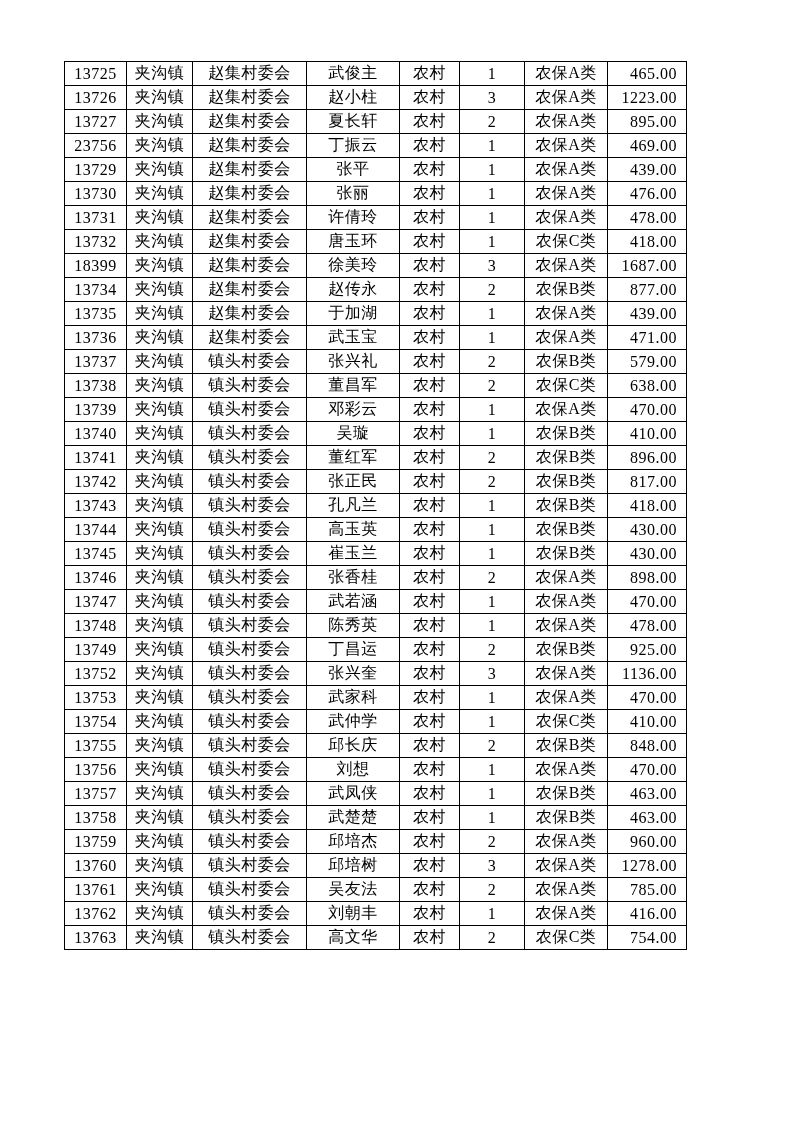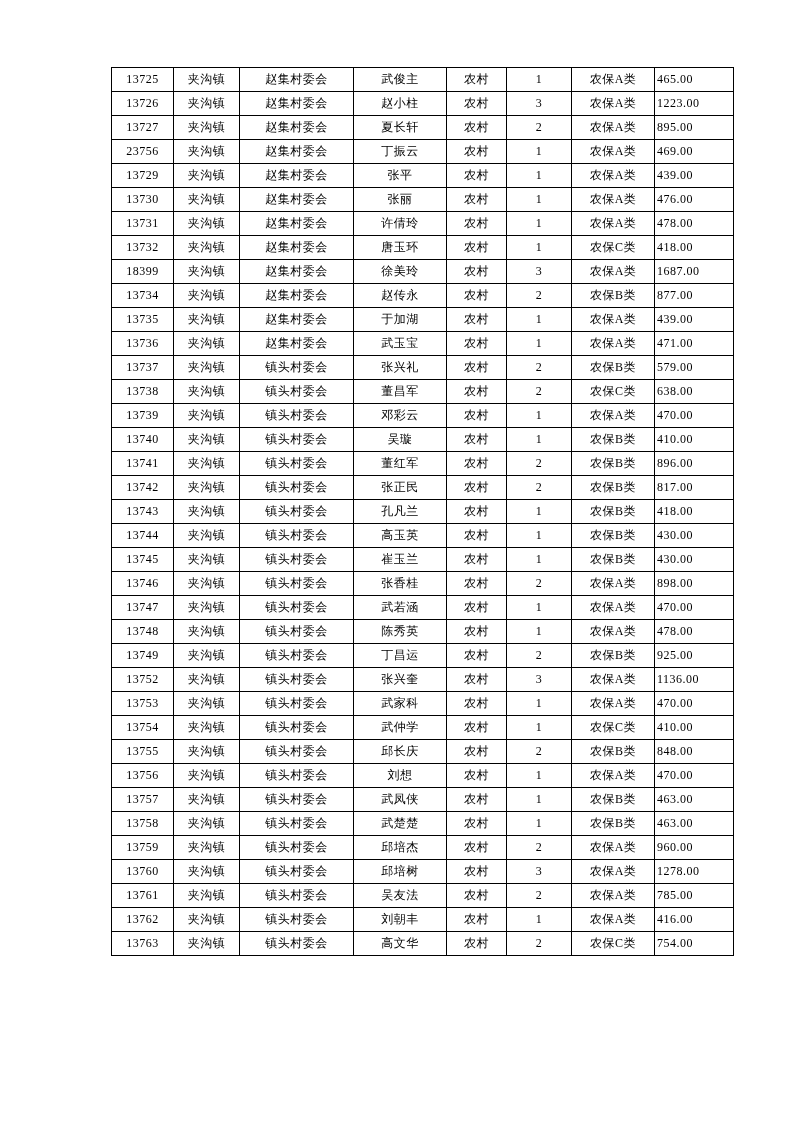--- a/index.html
+++ b/index.html
@@ -16,47 +16,46 @@
   }
   .page {
     position: absolute;
     left: 0; top: 0;
     width: 793px; height: 1122px;
     background: #ffffff;
   }
   table.data-table {
     position: absolute;
     left: 64px;
-    top: 67px;
+    top: 61px;
     border-collapse: collapse;
     table-layout: fixed;
     width: 622px;
-    font-size: 12px;
-    margin-left: 47px;
+    font-size: 16px;
   }
   table.data-table td {
     border: 1px solid #000000;
     height: 23px;
     padding: 0 2px;
     text-align: center;
     vertical-align: middle;
     white-space: nowrap;
     overflow: hidden;
     letter-spacing: 0.5px;
   }
   col.c-id       { width: 62px; }
   col.c-town     { width: 66px; }
   col.c-village  { width: 114px; }
   col.c-name     { width: 93px; }
   col.c-type     { width: 60px; }
   col.c-count    { width: 65px; }
   col.c-category { width: 83px; }
   col.c-amount   { width: 79px; }
   table.data-table td.cell-amount {
-    text-align: left;
+    text-align: right;
     padding-right: 9px;
   }
   table.data-table td.cell-id,
   table.data-table td.cell-count,
   table.data-table td.cell-amount {
     font-family: "Liberation Serif", "DejaVu Serif", serif;
   }
 </style>
 </head>
 <body>

